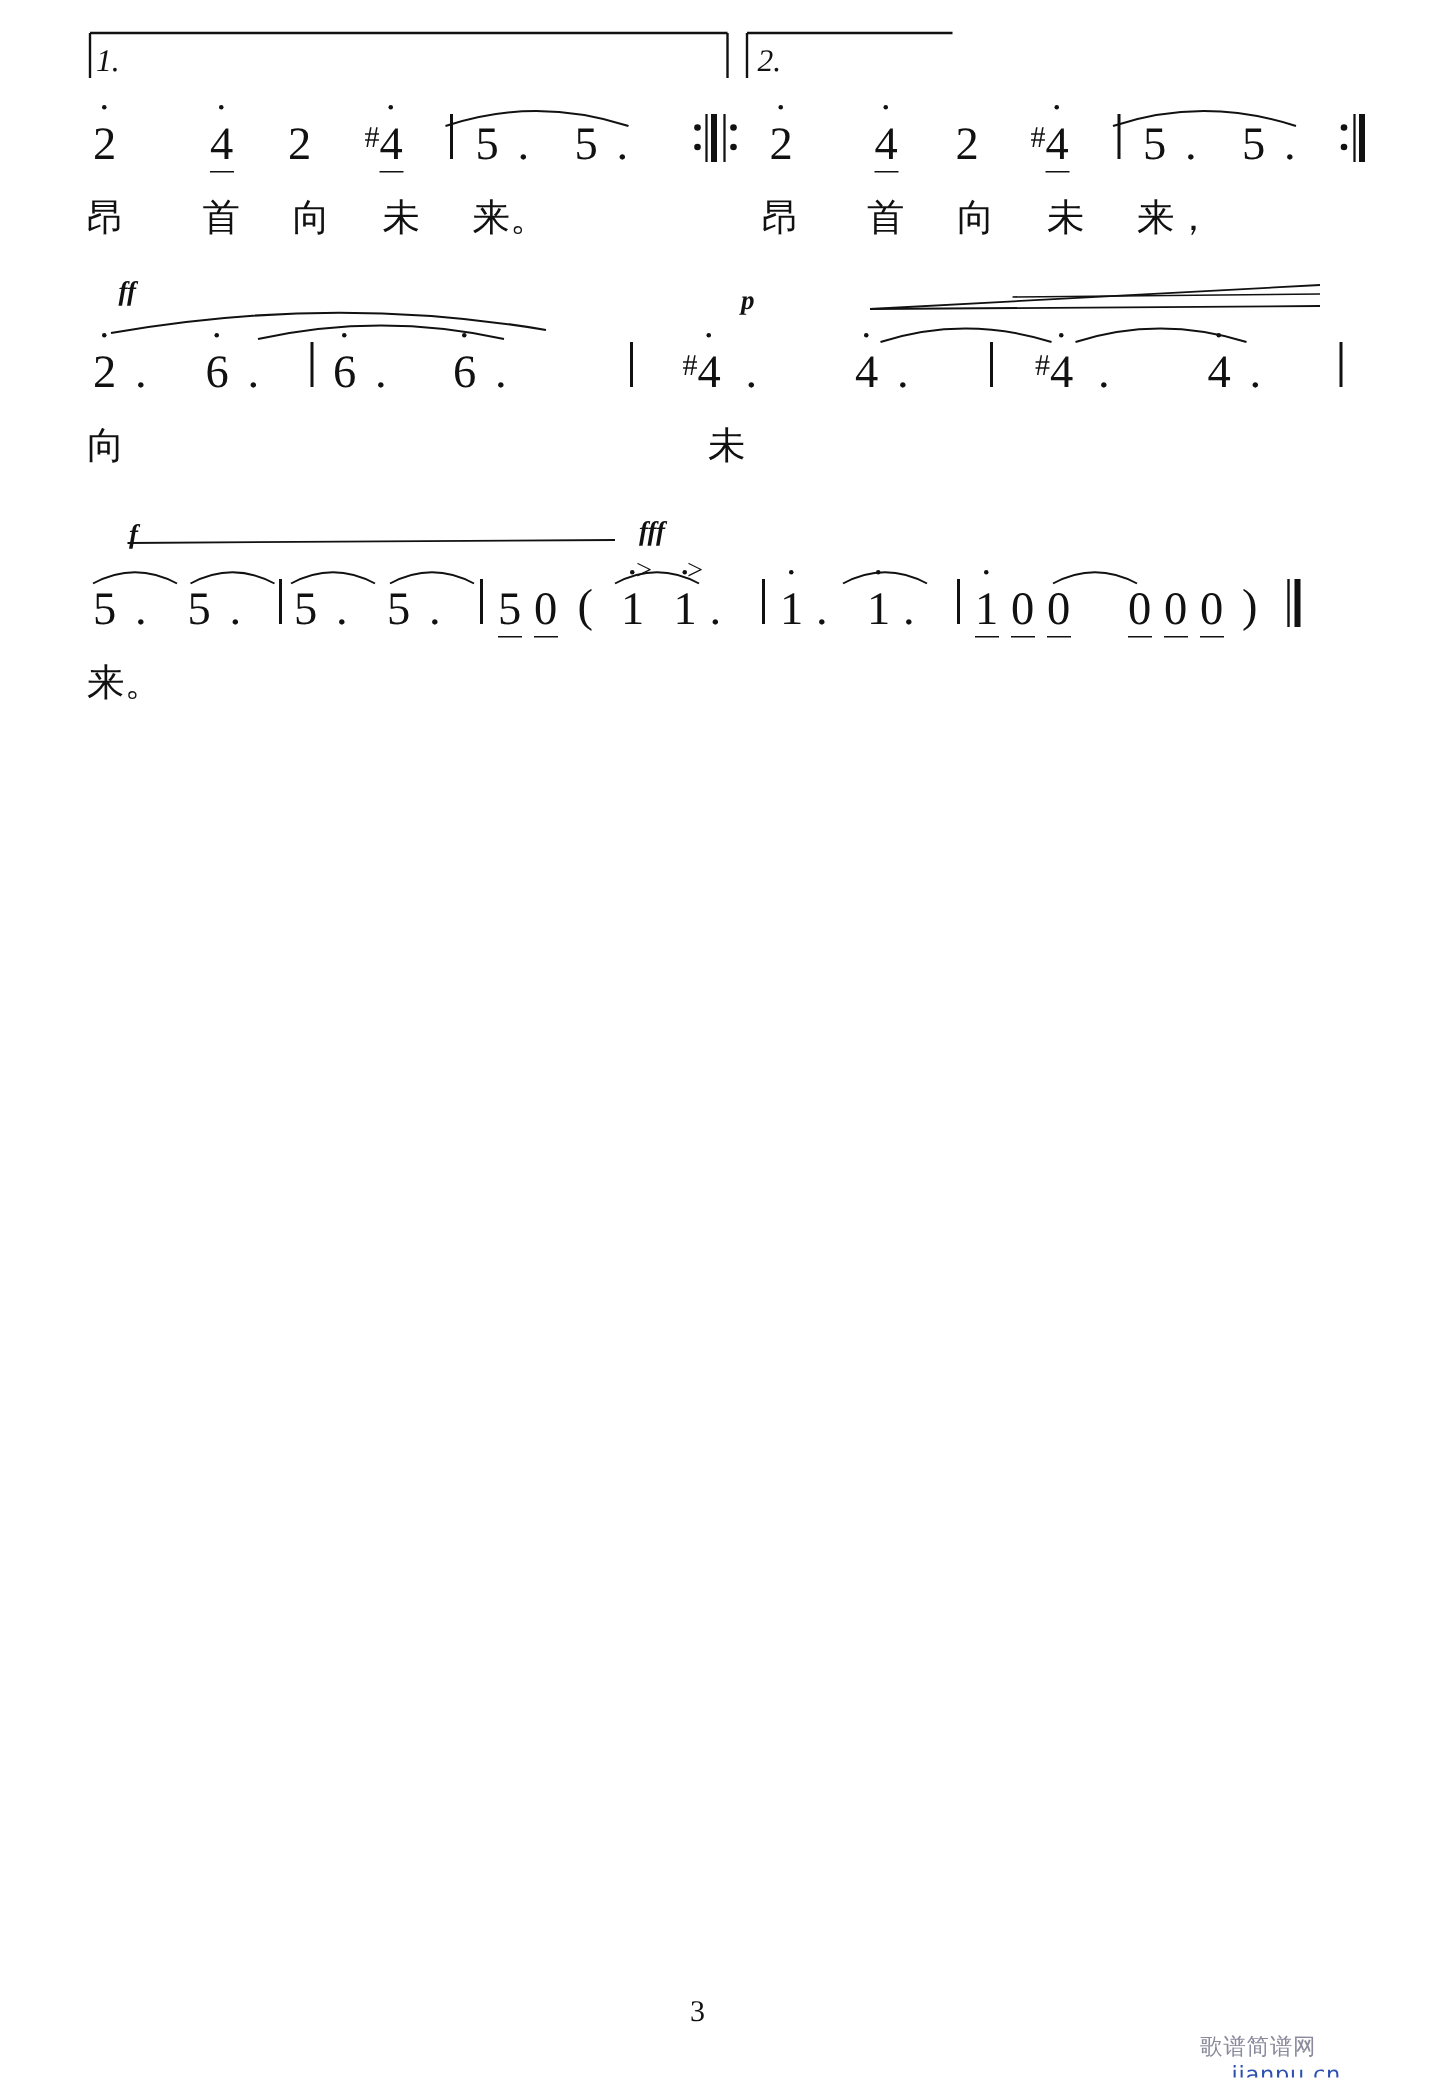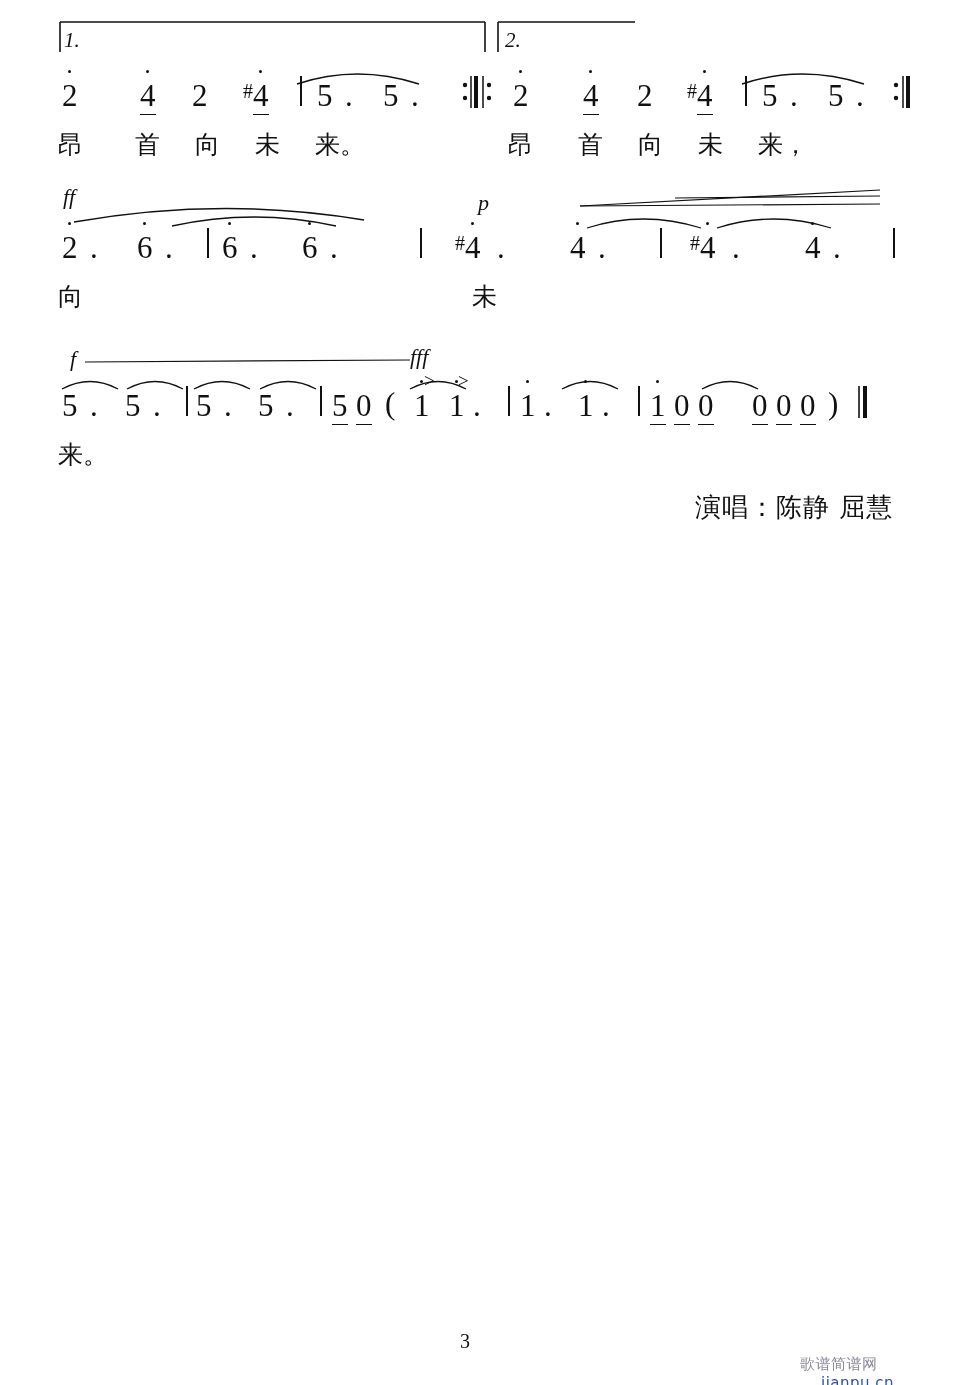--- a/index.html
+++ b/index.html
@@ -51,22 +51,23 @@
     width: 1.5px;
     background: #111;
   }
   .sharp {
     font-size: 20px;
     vertical-align: 8px;
   }
   .dyn {
     font-family: "Liberation Serif", serif;
     font-style: italic;
-    font-weight: normal;
-    font-size: 22px;
+    font-weight: bold;
+    font-size: 18px;
+    margin-left: 16px;
   }
   .lyric {
     font-family: "DejaVu Serif", serif;
     font-size: 25px;
     color: #111;
   }
   .credit {
     font-family: "DejaVu Serif", serif;
     font-size: 26px;
     color: #111;
@@ -368,21 +369,20 @@
     <div class="abs num" style="left:828px; top:388px;">)</div>
 
     <svg class="abs" style="left:856px; top:384px;" width="24" height="36">
       <line x1="3" y1="2" x2="3" y2="34" stroke="#111" stroke-width="1.6"></line>
       <line x1="9" y1="2" x2="9" y2="34" stroke="#111" stroke-width="4"></line>
     </svg>
 
     <div class="abs lyric" style="left:58px; top:438px;">来。</div>
   </div>
 
-  <div class="abs credit" style="left:695px; top:490px;">演唱：陈静 屈慧</div>
 
   <div class="abs pagenum" style="left:460px; top:1330px;">3</div>
 
   <div class="abs wm" style="left:800px; top:1355px;">
     <span>歌谱简谱网</span><span class="blue" style="margin-left:4px;padding-left:17px;">jianpu.cn</span>
   </div>
 
 </div>
 
 </body></html>

